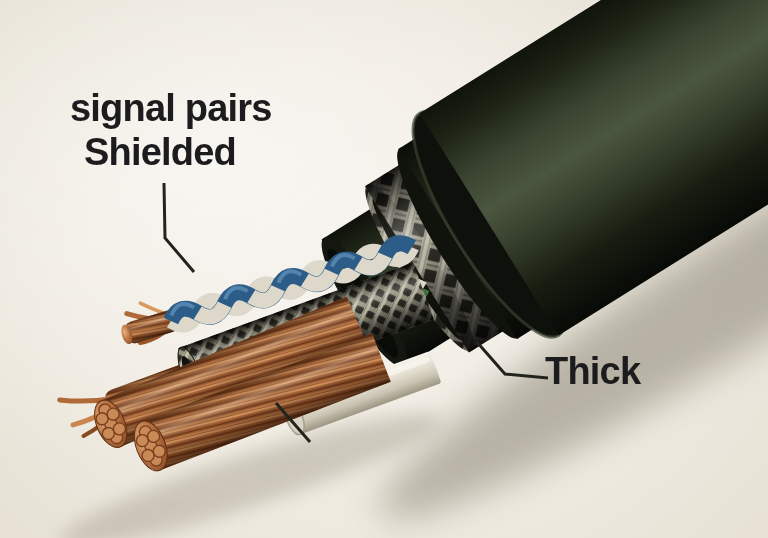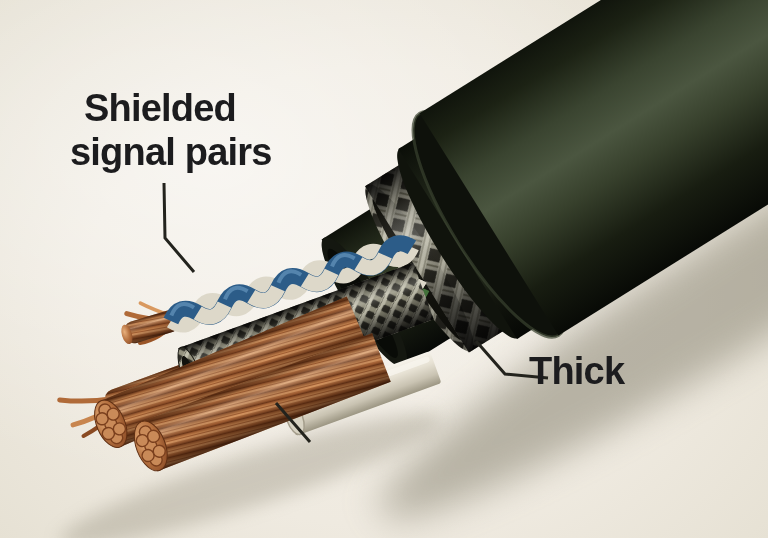--- a/index.html
+++ b/index.html
@@ -259,21 +259,21 @@
     </g>
 
     <g fill="none" stroke-width="3" style="stroke:var(--leader-line,#23231d)">
       <path d="M164,183 L165,238 L194,272"></path>
       <path d="M476,341 L505,374 L548,378"></path>
       <path d="M276,403 L310,442"></path>
     </g>
   </svg>
 
   <div class="label" style="left:70px;top:86px;">
+    <span class="lbl-line">signal pairs</span>
     <span class="lbl-line" style="margin-left:14px;">Shielded</span>
-    <span class="lbl-line">signal pairs</span>
   </div>
 
   <div class="label" style="left:497px;top:349px;">
-    <span class="lbl-line" style="margin-left:32px;">Thick</span>
+    <span class="lbl-line" style="margin-left:48px;">Thick</span>
   </div>
 
 </div>
 
 </body></html>

